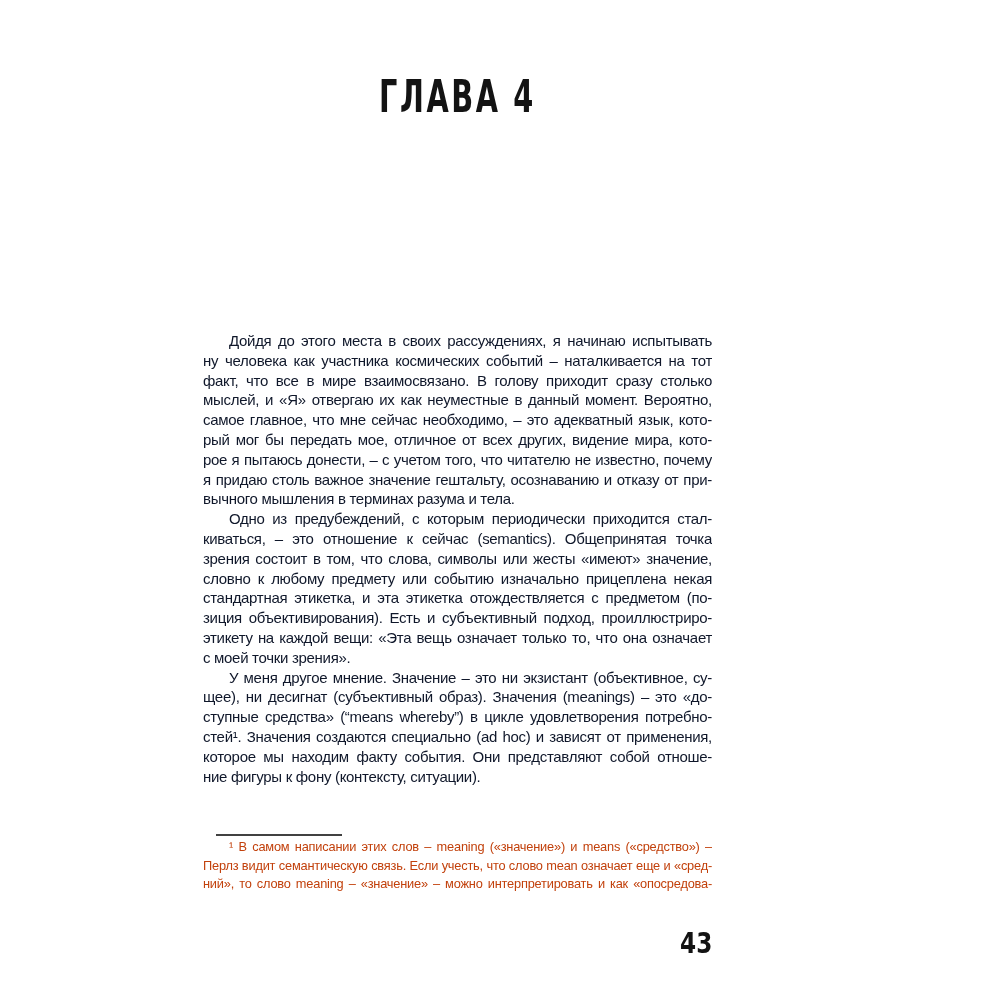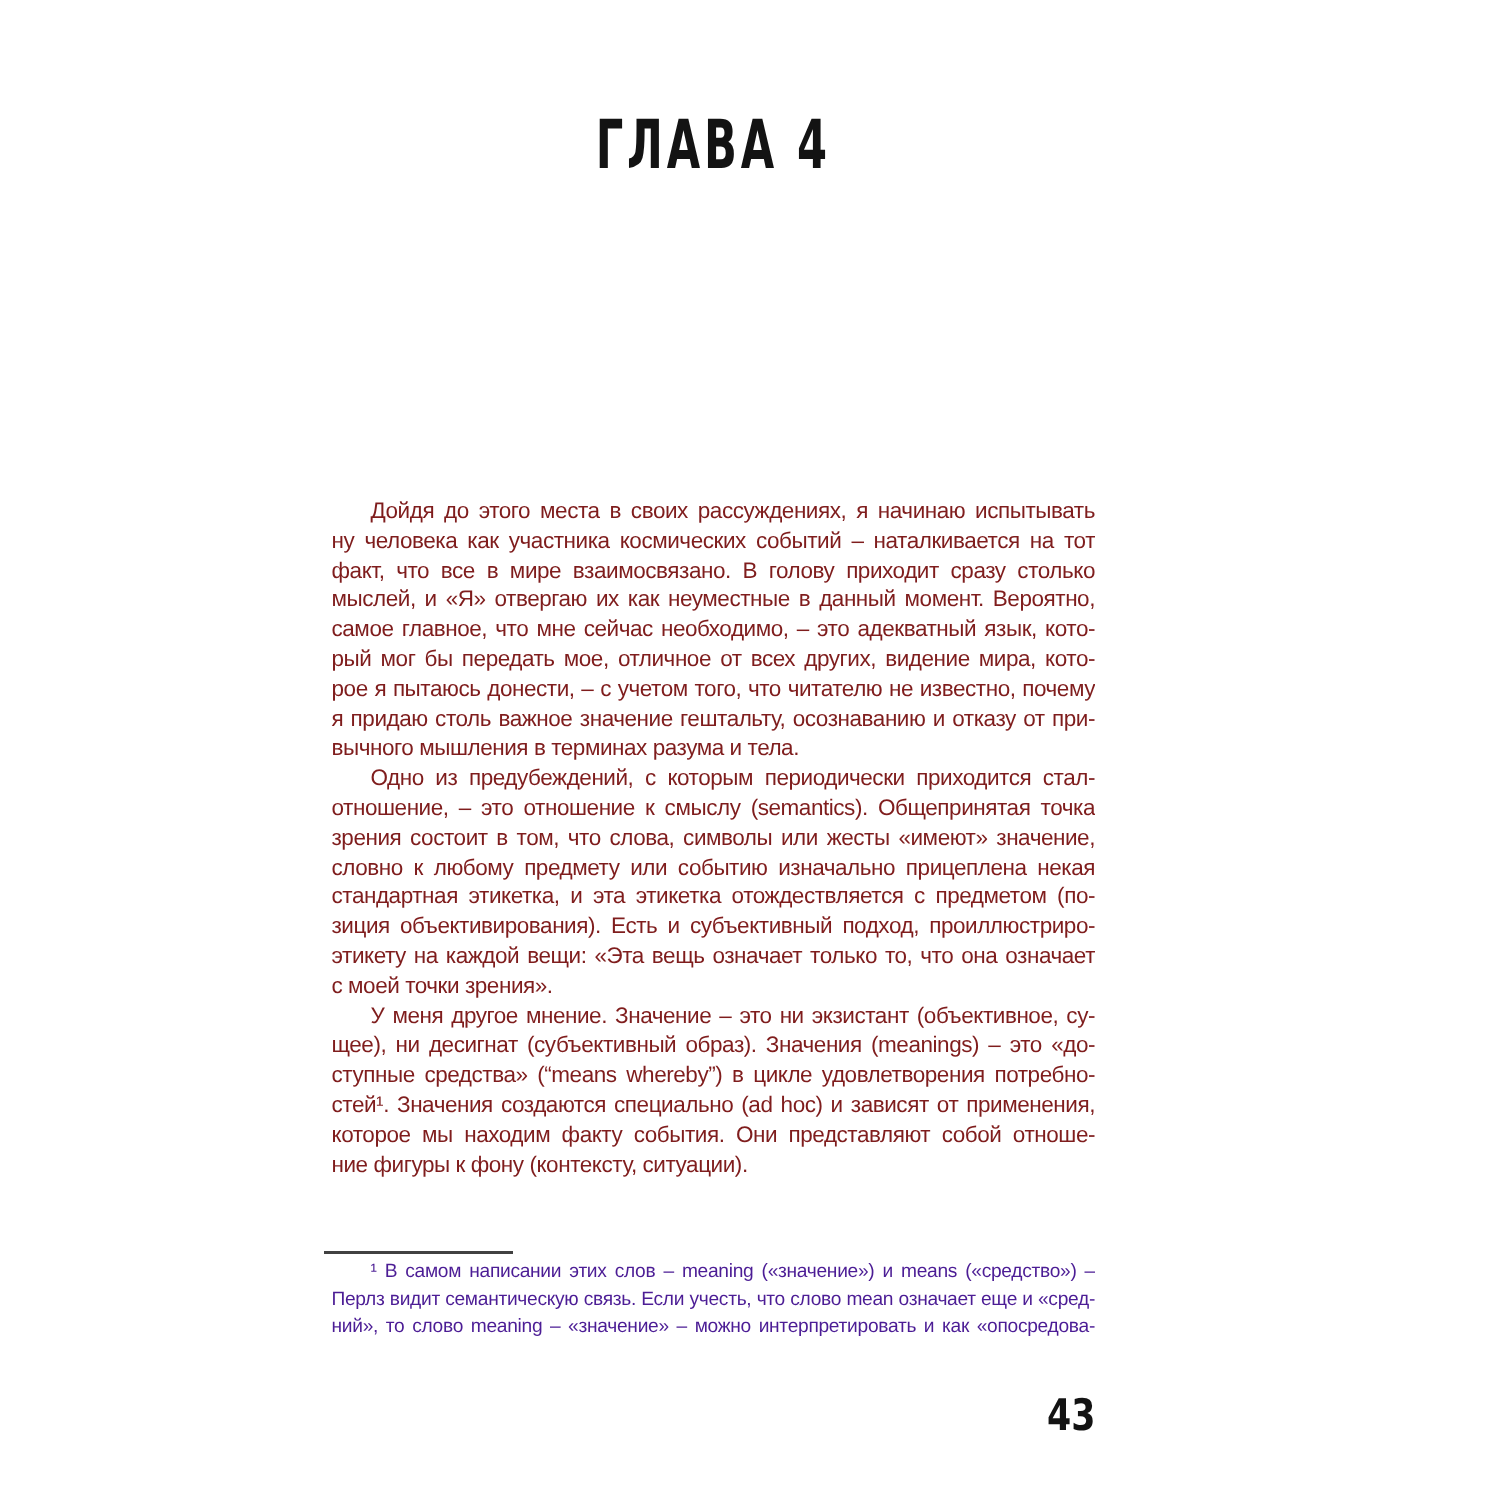--- a/index.html
+++ b/index.html
@@ -3,55 +3,55 @@
 <meta charset="utf-8">
 <style>
   html,body{margin:0;padding:0;}
   body{
     width:1000px;height:1000px;position:relative;
     background:#ffffff;
     font-family:"Liberation Sans",sans-serif;
     overflow:hidden;
   }
   .page{position:absolute;inset:0;background:#ffffff;}
-  .col{position:absolute;left:221px;width:509px;}
+  .col{position:absolute;left:203px;width:509px;}
   
   .title-wrap{top:74px;text-align:center;}
   .title{
     display:inline-block;
     font-family:"DejaVu Sans",sans-serif;
     font-weight:bold;
     font-size:45px;line-height:45px;
     letter-spacing:4px;
     color:#131313;
     transform:scaleX(0.64);
     transform-origin:center;
     white-space:nowrap;
   }
   
-  .body-text{top:331px;color:#7f1d1d;}
+  .body-text{top:331px;color:#0f172a;}
   .line{
     font-size:15px;
     line-height:19.8px;
     height:19.8px;
     letter-spacing:-0.3px;
     text-align:justify;
     text-align-last:justify;
     overflow:hidden;
     white-space:nowrap;
   }
   .line.last{text-align-last:left;}
   .line.indent{text-indent:26px;}
   
   .fn-rule{
     position:absolute;left:216px;top:834px;
     width:126px;height:0;
     border-top:2px solid #414141;
   }
-  .footnote{top:838px;color:#4c1d95;}
+  .footnote{top:838px;color:#c2410c;}
   .fline{
     font-size:12.8px;
     line-height:18.5px;
     height:18.5px;
     letter-spacing:-0.2px;
     text-align:justify;
     text-align-last:justify;
     overflow:hidden;
     white-space:nowrap;
   }
@@ -87,21 +87,21 @@
       <div class="line">мыслей, и «Я» отвергаю их как неуместные в данный момент. Вероятно,</div>
       <div class="line">самое главное, что мне сейчас необходимо, – это адекватный язык, кото-</div>
       <div class="line">рый мог бы передать мое, отличное от всех других, видение мира, кото-</div>
       <div class="line">рое я пытаюсь донести, – с учетом того, что читателю не известно, почему</div>
       <div class="line">я придаю столь важное значение гештальту, осознаванию и отказу от при-</div>
       <div class="line last">вычного мышления в терминах разума и тела.</div>
     </div>
 
     <div>
       <div class="line indent">Одно из предубеждений, с которым периодически приходится стал-</div>
-      <div class="line">отношение, – это отношение к смыслу (semantics). Общепринятая точка</div>
+      <div class="line">киваться, – это отношение к сейчас (semantics). Общепринятая точка</div>
       <div class="line">зрения состоит в том, что слова, символы или жесты «имеют» значение,</div>
       <div class="line">словно к любому предмету или событию изначально прицеплена некая</div>
       <div class="line">стандартная этикетка, и эта этикетка отождествляется с предметом (по-</div>
       <div class="line">зиция объективирования). Есть и субъективный подход, проиллюстриро-</div>
       <div class="line">этикету на каждой вещи: «Эта вещь означает только то, что она означает</div>
       <div class="line last">с моей точки зрения».</div>
     </div>
 
     <div>
       <div class="line indent">У меня другое мнение. Значение – это ни экзистант (объективное, су-</div>

